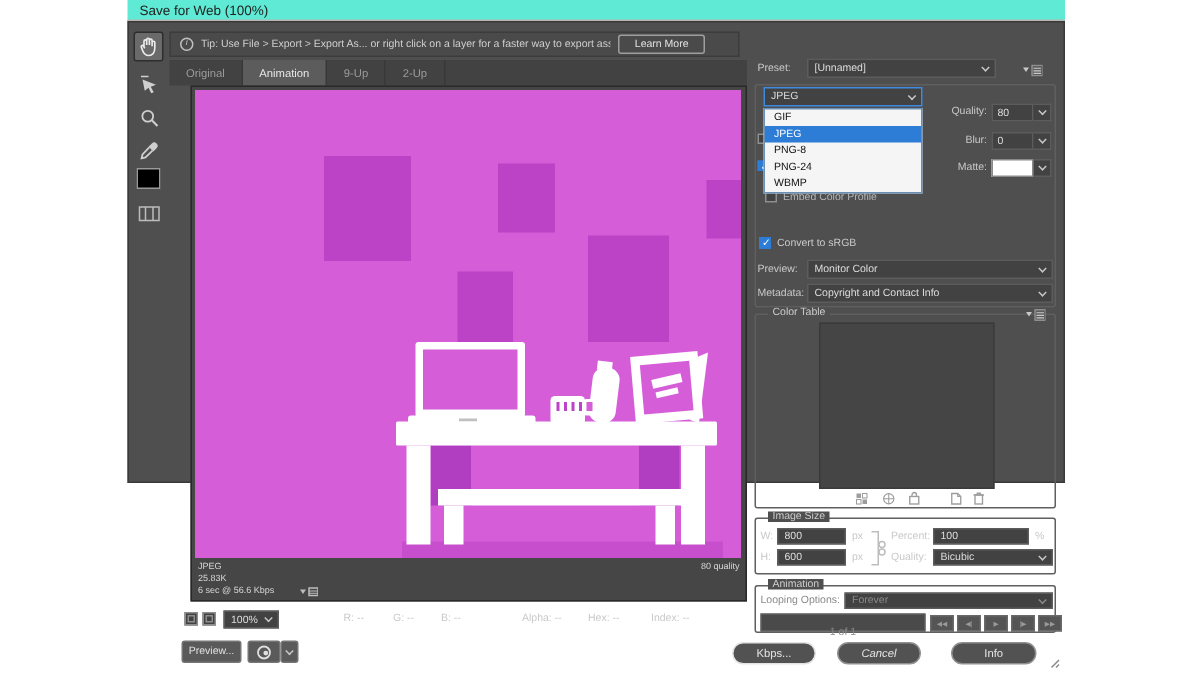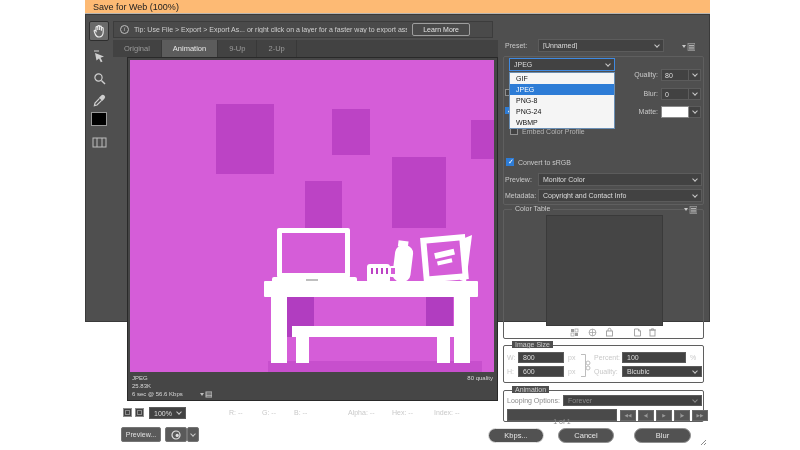--- a/index.html
+++ b/index.html
@@ -1,20 +1,20 @@
 <!DOCTYPE html>
 <html><head>
 <meta charset="utf-8">
 <style>
   * { margin:0; padding:0; box-sizing:border-box; }
   html,body { width:800px; height:450px; background:#ffffff; overflow:hidden;
               font-family:"Liberation Sans", sans-serif; }
   .abs { position:absolute; }
   .dialog { position:absolute; left:85px; top:0; width:625px; height:447px; }
-  .titlebar { position:absolute; left:0; top:0; width:100%; height:14px; background:#fdba74;
+  .titlebar { position:absolute; left:0; top:0; width:100%; height:14px; background:#5eead4;
               color:#222; font-size:9px; line-height:14px; padding-left:8px; border-bottom:1px solid #b8b6b2;}
   .dbody { position:absolute; left:0; top:14px; width:625px; height:308px; background:#4f4f4f;
            border:1px solid #3a3a3a; }
   .lbl { font-size:7px; color:#c9c9c9; white-space:nowrap; }
   .dim { color:#8a8a8a !important; }
   
   .tool { position:absolute; left:3px; width:20px; height:20px; display:flex; align-items:center; justify-content:center; }
   .tool.active { background:#6a6a6a; border-radius:2px; border:1px solid #2e2e2e; }
   
   .tipbar { position:absolute; left:27px; top:6px; width:380px; height:17px; background:#4a4a4a;
@@ -220,22 +220,22 @@
         <svg width="10" height="10" viewBox="0 0 10 10">
             <circle cx="5" cy="5" r="4" fill="none" stroke="#e0e0e0" stroke-width="1.2"></circle>
             <circle cx="6.2" cy="5.4" r="1.6" fill="#e0e0e0"></circle>
           </svg>
       </span>
     </div>
     <div class="btn" style="left:101px; top:412px; width:12px; height:15px; display:flex; align-items:center; justify-content:center;">
       <span class="chev"></span>
     </div>
     <div class="pill primary" style="left:402px; top:413px; width:56px;">Kbps...</div>
-    <div class="pill" style="left:472px; top:413px; width:56px;">Cancel</div>
-    <div class="pill" style="left:548px; top:413px; width:57px;">Blur</div>
+    <div class="pill" style="left:472px; top:413px; width:56px;font-style:italic;">Cancel</div>
+    <div class="pill" style="left:548px; top:413px; width:57px;">Info</div>
     <span class="abs" style="left:614px; top:424px;">
       <svg width="7" height="7" viewBox="0 0 7 7">
           <path d="M6 1 L1 6 M6 4 L4 6" stroke="#8a8a8a" stroke-width="1"></path>
         </svg>
     </span>
 
     <div class="abs lbl" style="left:419px; top:27px;">Preset:</div>
     <div class="select abs" style="left:452px; top:24px; width:126px;">
       <span class="val">[Unnamed]</span>
       <span class="chev"></span>

